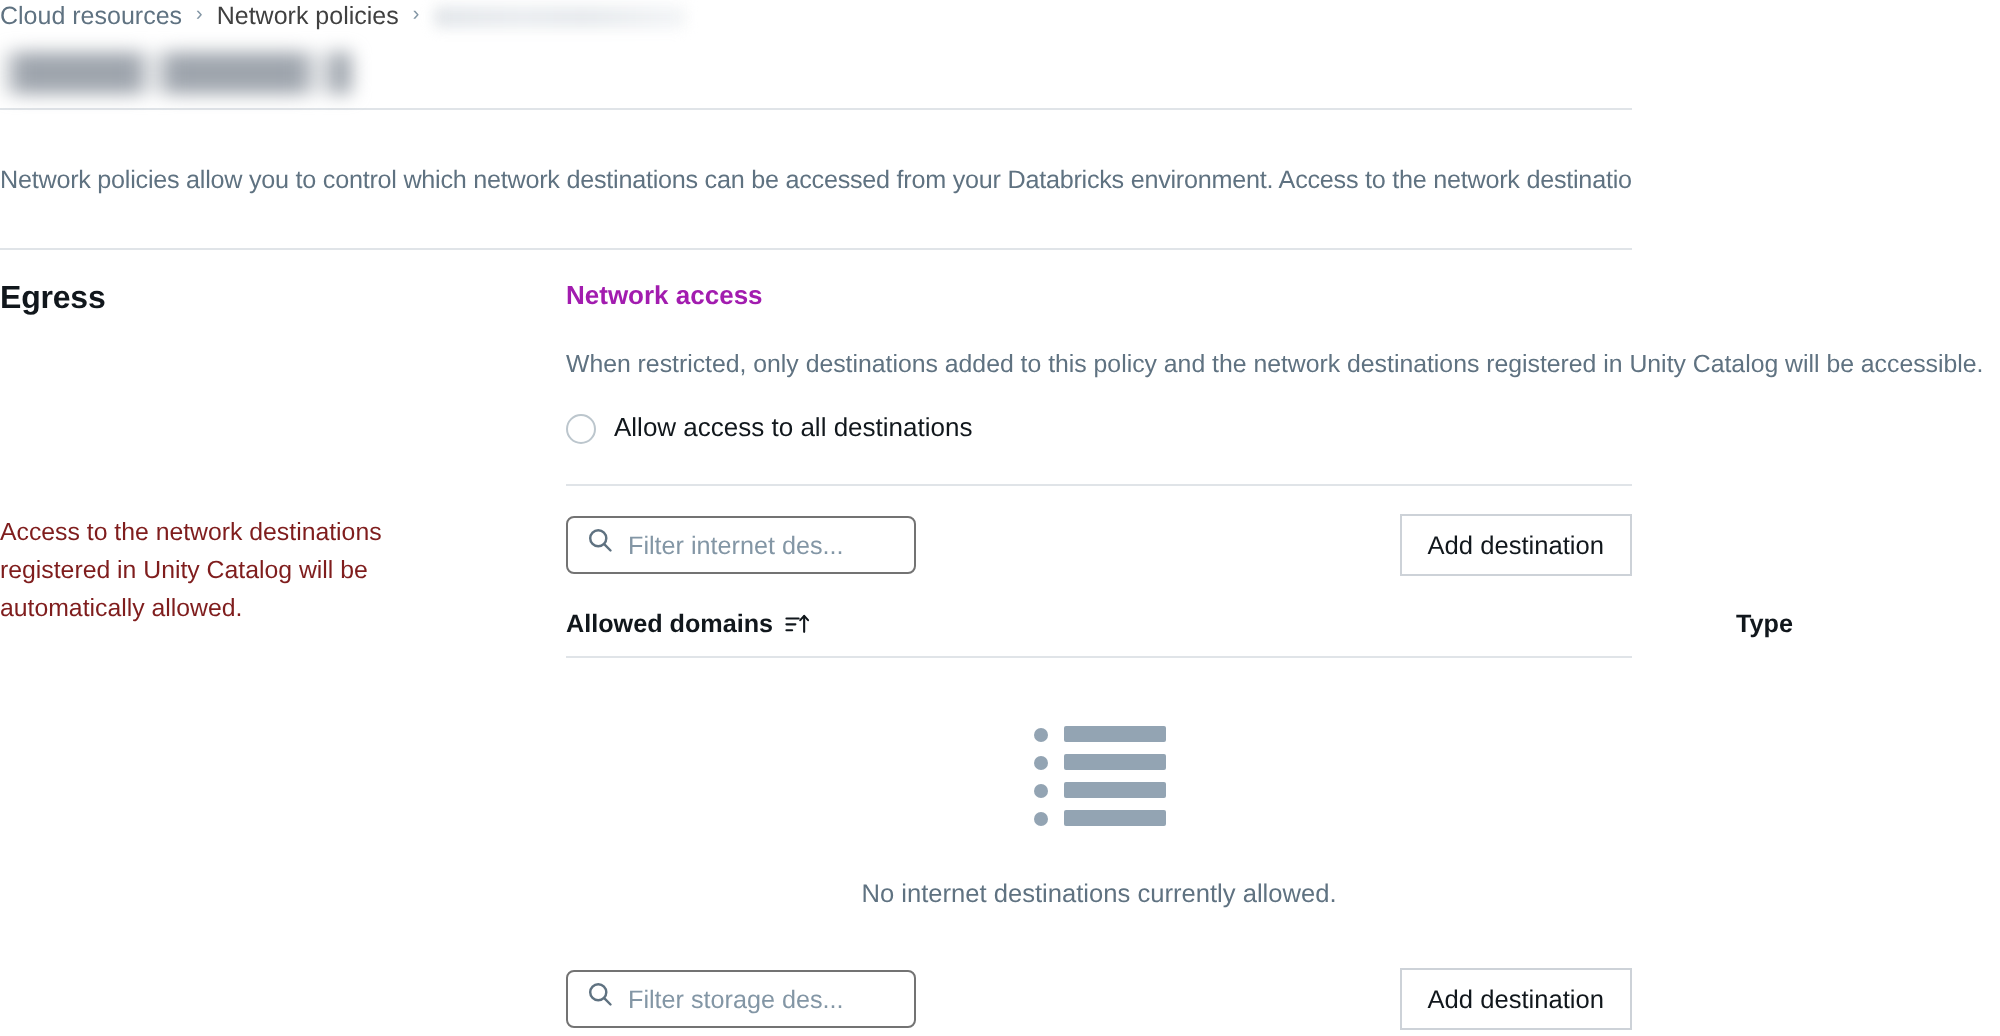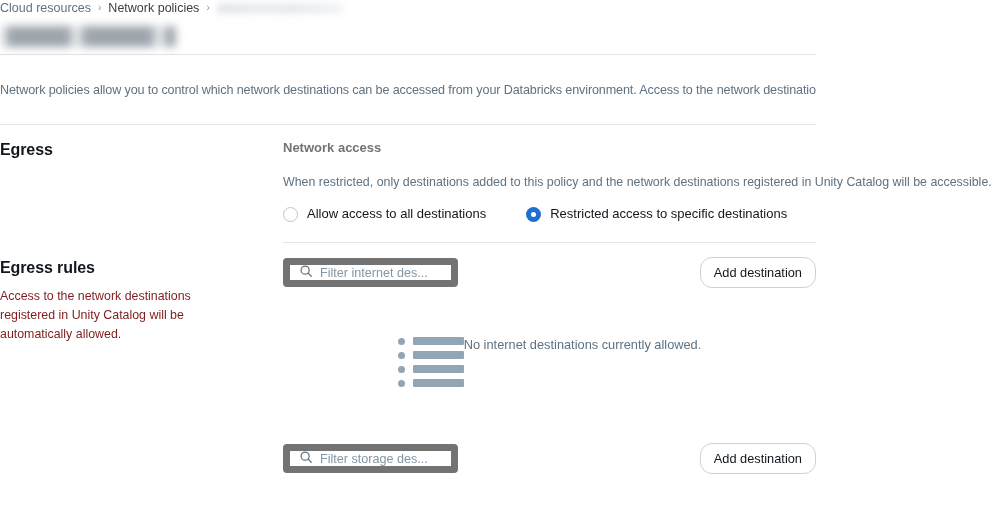--- a/index.html
+++ b/index.html
@@ -121,21 +121,21 @@
     max-width: 205px;
   }
   .section-right {
     flex: 1 1 auto;
     min-width: 0;
   }
 
   .field-label {
     font-size: 13px;
     font-weight: 700;
-    color: #737373;
+    color: #a21caf;
     line-height: 18px;
     margin: 0 0 6px 0;
   }
   .field-help {
     font-size: 12.4px;
     line-height: 18px;
     color: #5F7281;
     margin: 16px 0 14px 0;
     white-space: nowrap;
   }
@@ -192,42 +192,42 @@
     align-items: center;
     justify-content: space-between;
     margin-bottom: 15px;
   }
   .search-box {
     display: flex;
     align-items: center;
     gap: 7px;
     width: 175px;
     height: 29px;
-    border: 7px solid #737373;
+    border: 1px solid #737373;
     border-radius: 4px;
     padding: 0 9px;
     background: #fff;
   }
   .search-box input {
     border: none;
     outline: none;
     font-family: inherit;
     font-size: 12.6px;
     color: #11171C;
     background: transparent;
     width: 100%;
     padding: 0;
   }
   .search-box input::placeholder { color: #8396A5; }
 
   .btn {
     height: 31px;
     padding: 0 13px;
     border: 1px solid #CDD2D8;
-    border-radius: 12px;
+    border-radius: 0;
     background: #fff;
     font-family: inherit;
     font-size: 12.8px;
     color: #11171C;
     cursor: pointer;
     white-space: nowrap;
   }
 
   
   .tbl { width: 100%; }
@@ -248,22 +248,22 @@
     line-height: 16px;
   }
   .th.col-a { flex: 0 0 585px; }
   .th.col-b { flex: 1 1 auto; }
 
   .sort-icon { display: inline-flex; align-items: center; }
 
   
   .empty {
     display: flex;
-    flex-direction: row;
-    align-items: flex-start;
+    flex-direction: column;
+    align-items: center;
     justify-content: center;
     padding: 34px 0 22px 0;
   }
   .empty-art {
     display: flex;
     flex-direction: column;
     gap: 6px;
     margin-bottom: 26px;
   }
   .empty-line { display: flex; align-items: center; gap: 8px; }
@@ -311,52 +311,64 @@
     </div>
     <div class="section-right">
       <div class="field-label">Network access</div>
       <div class="field-help">When restricted, only destinations added to this policy and the network destinations registered in Unity Catalog will be accessible.</div>
 
       <div class="radio-row">
         <label class="radio-opt">
           <span class="radio-dot"></span>
           <span>Allow access to all destinations</span>
         </label>
-        <label class="radio-opt">
-          <span class="radio-dot checked"></span>
-          <span>Restricted access to specific destinations</span>
-        </label>
       </div>
 
       <div class="section-rule"></div>
     </div>
   </section>
 
   <section class="section">
     <div class="section-left">
-      <h2 class="section-heading">Egress rules</h2>
       <p class="section-sub">Access to the network destinations registered in Unity Catalog will be automatically allowed.</p>
     </div>
 
     <div class="section-right">
 
       <div class="toolbar">
         <div class="search-box">
           <span class="search-icon">
             <svg width="14" height="14" viewBox="0 0 16 16" fill="none">
               <circle cx="7" cy="7" r="4.6" stroke="#5F7281" stroke-width="1.4"></circle>
               <line x1="10.4" y1="10.4" x2="14" y2="14" stroke="#5F7281" stroke-width="1.4" stroke-linecap="round"></line>
             </svg>
           </span>
           <input type="text" placeholder="Filter internet des..." style="">
         </div>
         <button class="btn">Add destination</button>
       </div>
 
       <div class="tbl">
+        <div class="tbl-head">
+          <div class="th col-a">
+            <span>Allowed domains</span>
+            <span class="sort-icon">
+              <svg width="13" height="13" viewBox="0 0 16 16" fill="none">
+                <line x1="1.5" y1="4" x2="9" y2="4" stroke="#11171C" stroke-width="1.3" stroke-linecap="round"></line>
+                <line x1="1.5" y1="7.6" x2="7" y2="7.6" stroke="#11171C" stroke-width="1.3" stroke-linecap="round"></line>
+                <line x1="1.5" y1="11.2" x2="5" y2="11.2" stroke="#11171C" stroke-width="1.3" stroke-linecap="round"></line>
+                <line x1="12.4" y1="12.2" x2="12.4" y2="2.6" stroke="#11171C" stroke-width="1.3" stroke-linecap="round"></line>
+                <path d="M10 5L12.4 2.4L14.8 5" stroke="#11171C" stroke-width="1.3" stroke-linecap="round" stroke-linejoin="round"></path>
+              </svg>
+            </span>
+          </div>
+          <div class="th col-b">
+            <span>Type</span>
+          </div>
+        </div>
 
         <div class="empty">
           <div class="empty-art">
             <div class="empty-line">
               <span class="empty-bullet"></span>
               <span class="empty-bar"></span>
             </div>
             <div class="empty-line">
               <span class="empty-bullet"></span>
               <span class="empty-bar"></span>

